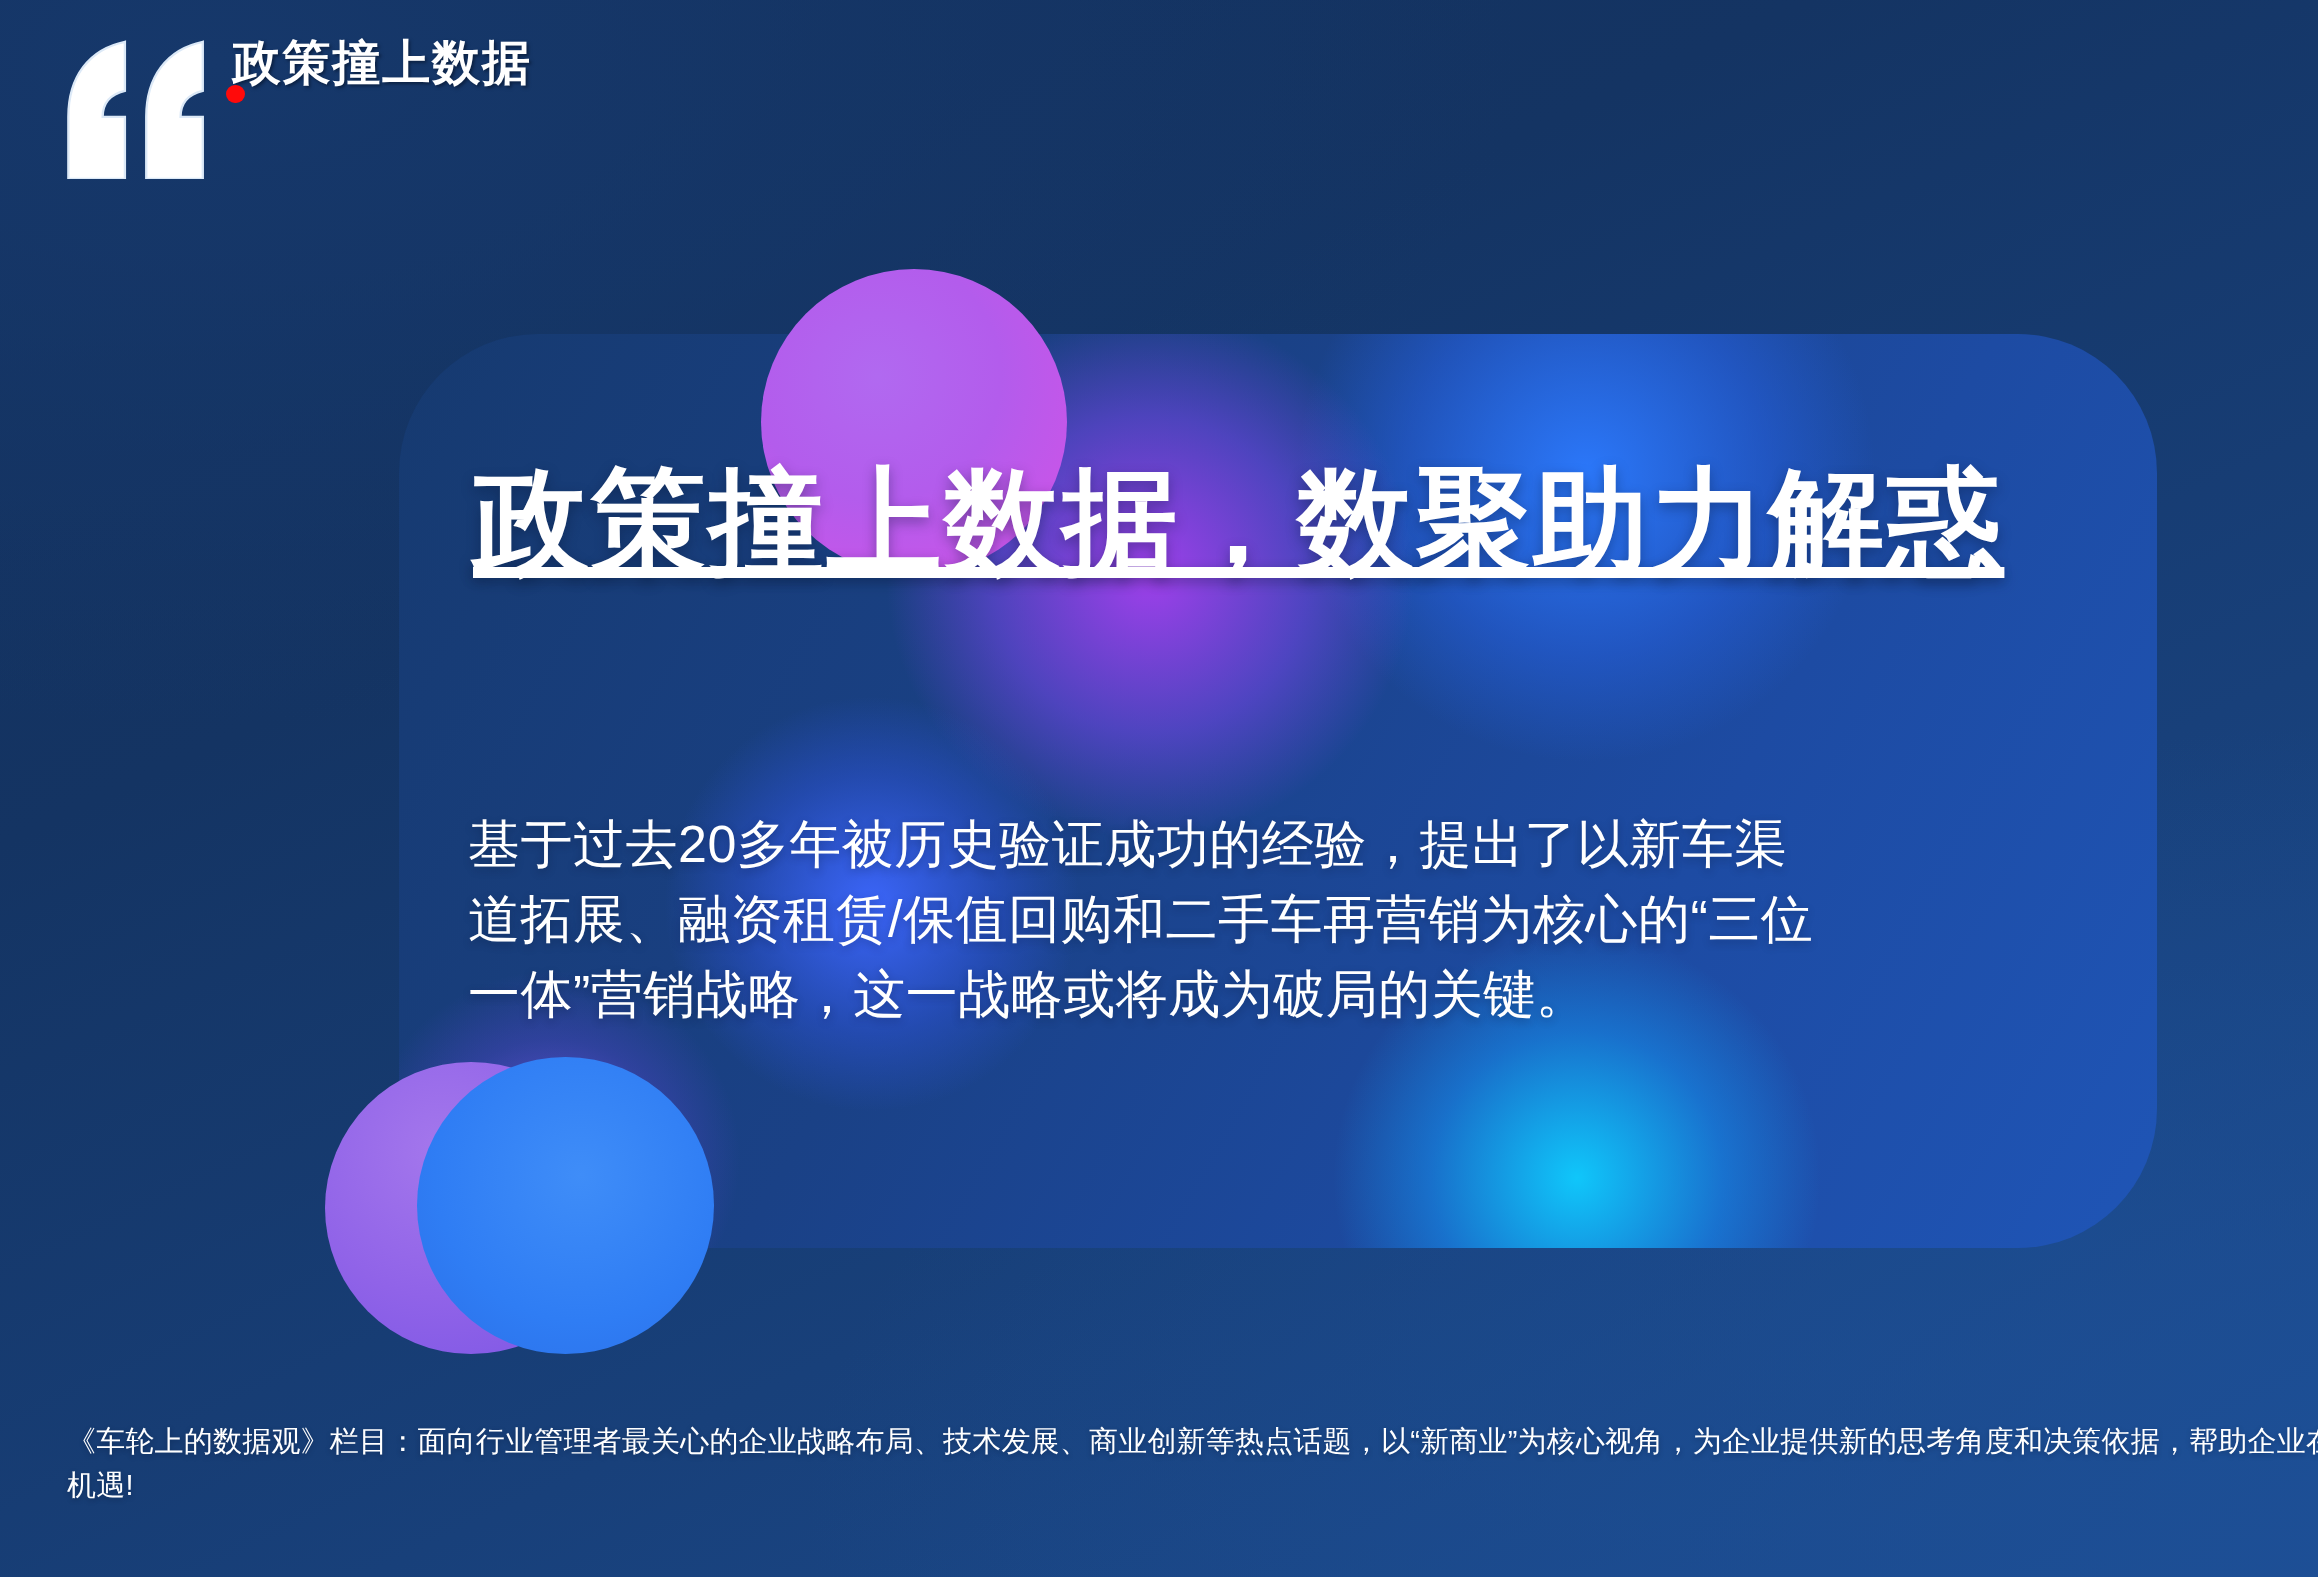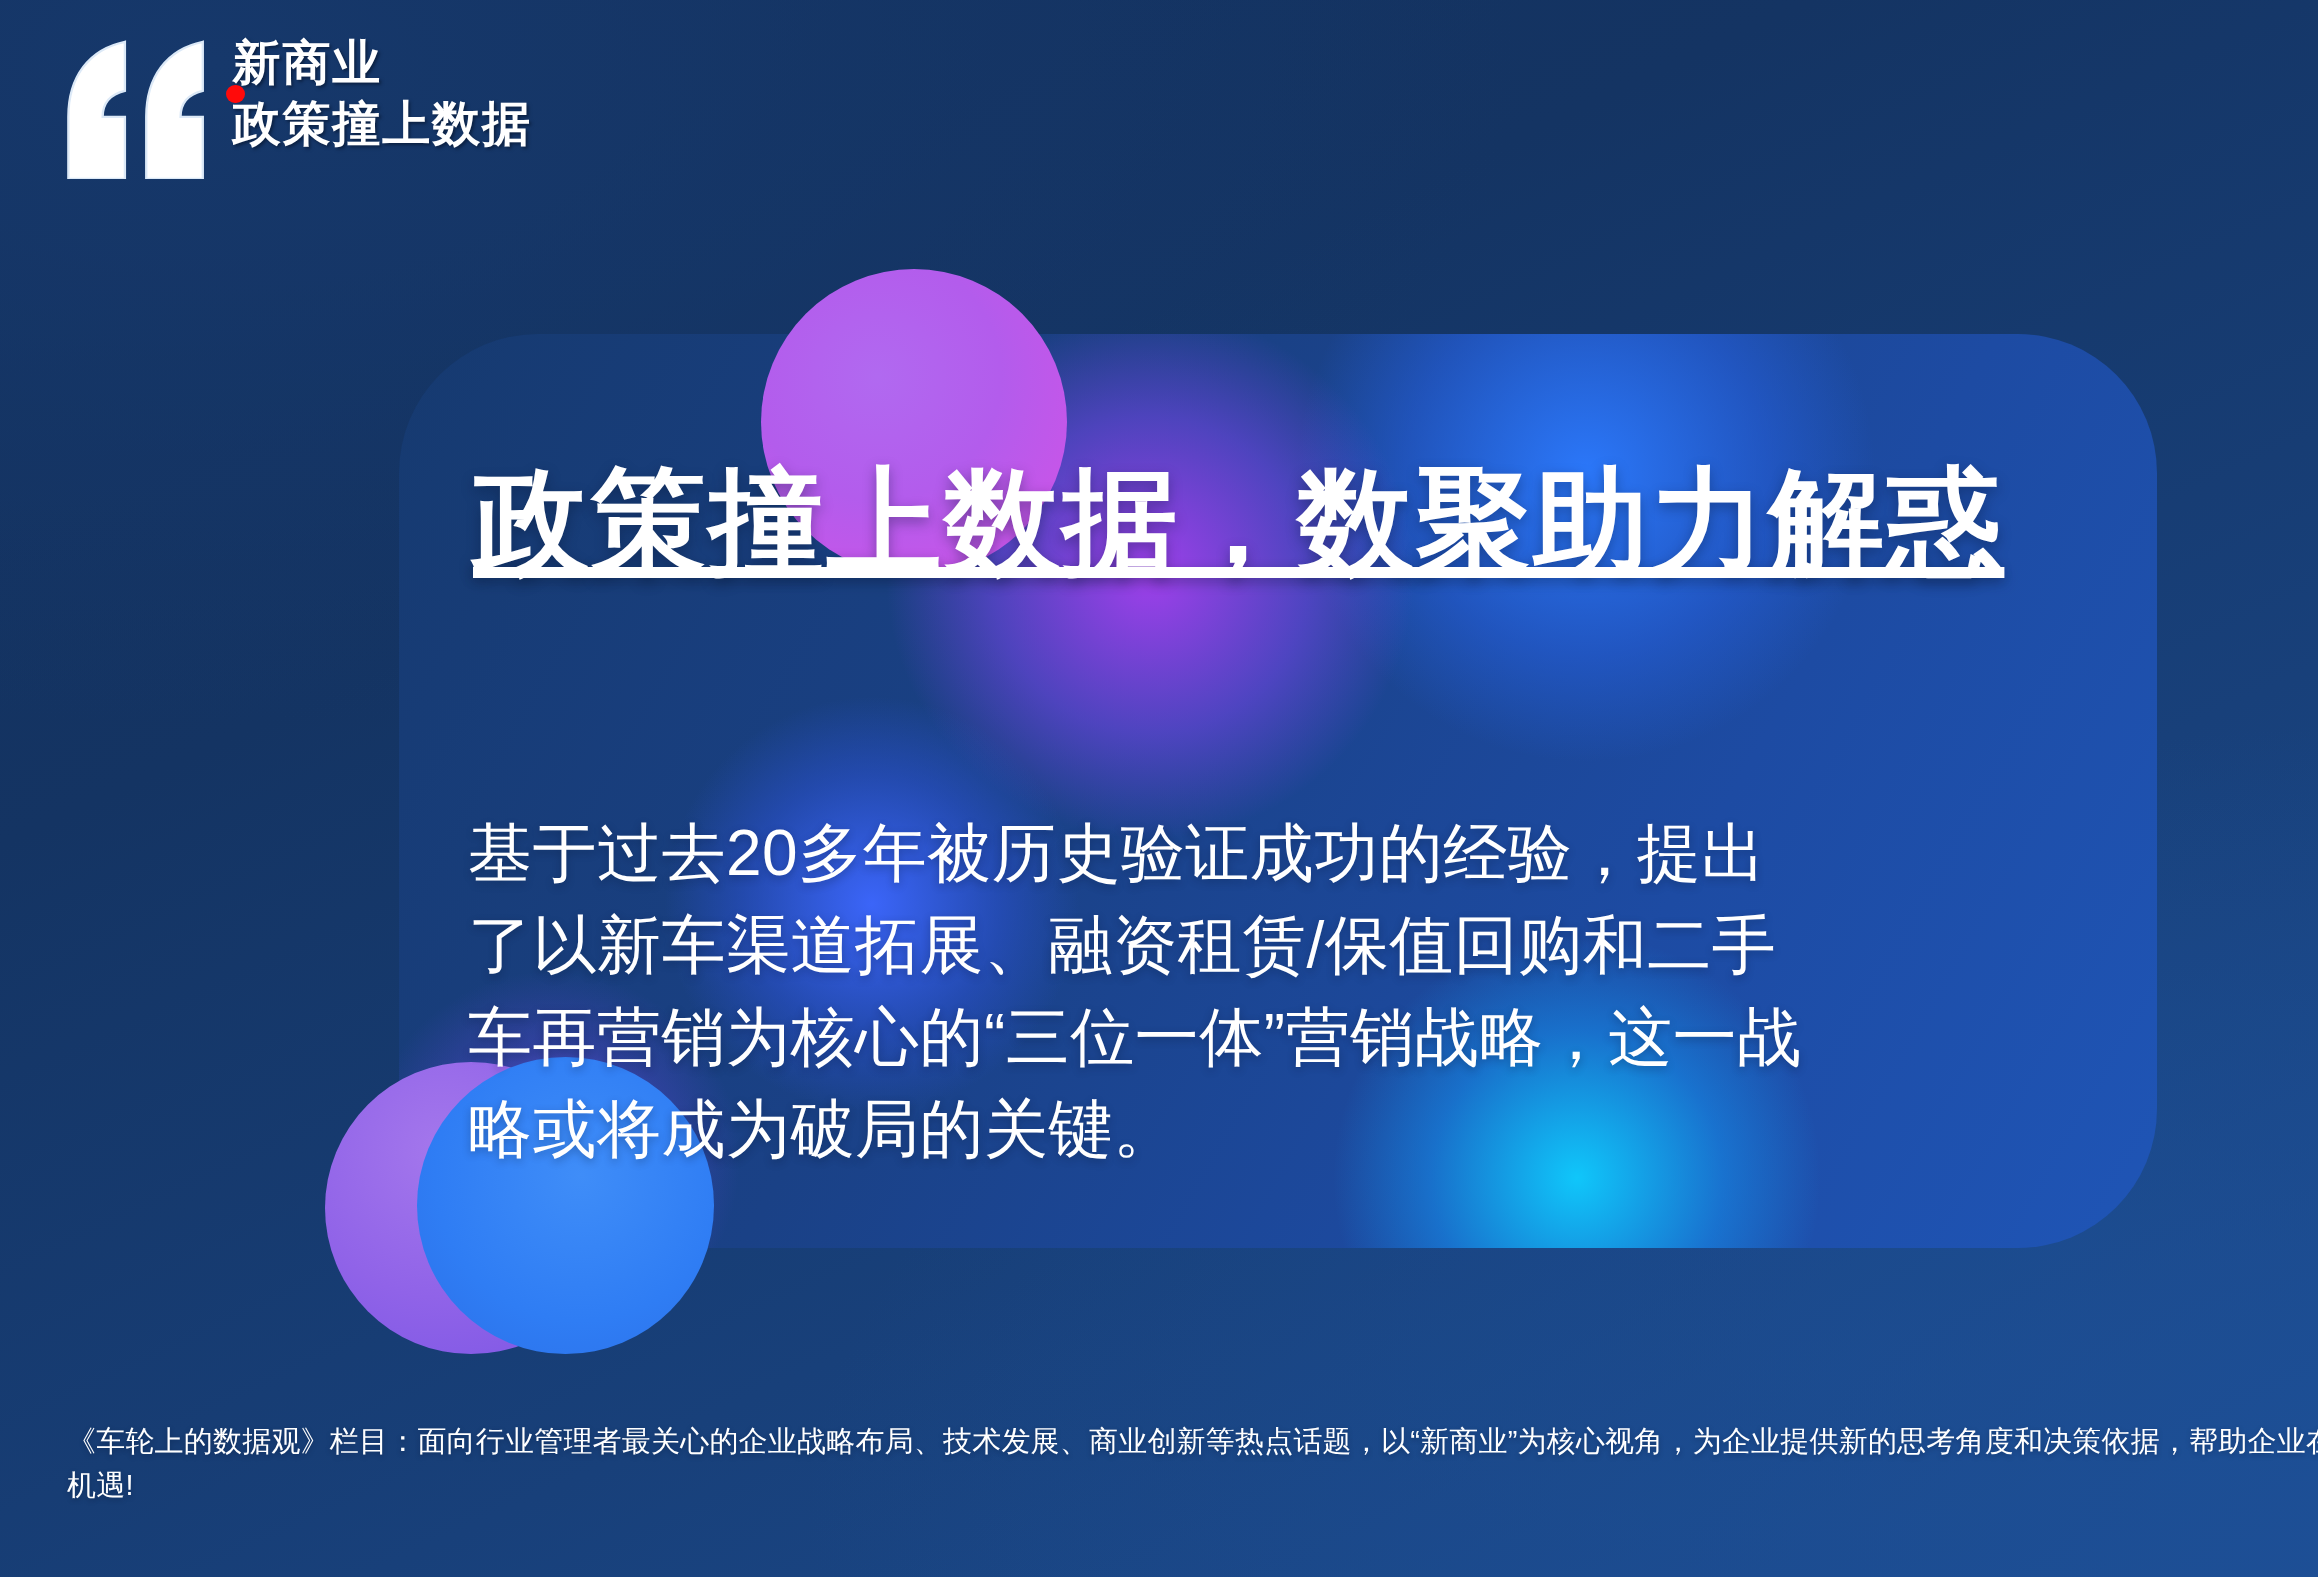--- a/index.html
+++ b/index.html
@@ -116,21 +116,21 @@
     text-decoration:underline;
   }
 
   .body-copy{
     position:absolute;
     left:468px;
     top:807px;
     width:1359px;
     z-index:4;
     color:#ffffff;
-    font-size:64px;
+    font-size:52px;
     line-height:1.44;
     letter-spacing:0.5px;
     text-shadow:0 2.8px 8.3px rgba(6,20,48,.3);
   }
 
   
   .footer{
     position:absolute;
     left:67px;
     top:1419px;
@@ -153,21 +153,20 @@
       <svg viewBox="0 0 330 330" xmlns="http://www.w3.org/2000/svg" aria-hidden="true">
         <g fill="#ffffff" stroke="#dce9f7" stroke-width="5">
           <path d="M18 330 V196 C18 110 62 50 140 34 V140 C106 148 92 168 92 196 H140 V330 Z"></path>
           <path d="M186 330 V196 C186 110 230 50 308 34 V140 C274 148 260 168 260 196 H308 V330 Z"></path>
         </g>
       </svg>
     </div>
 
     <div class="brand-text">
       <span class="brand-dot"></span>
-      <div class="brand-line">新商业</div>
       <div class="brand-line">政策撞上数据</div>
     </div>
   </div>
 
   <div class="blob blob-magenta"></div>
   <div class="blob blob-purple"></div>
   <div class="blob blob-cyan-edge"></div>
 
   <div class="card">
     <div class="card-inner"></div>

